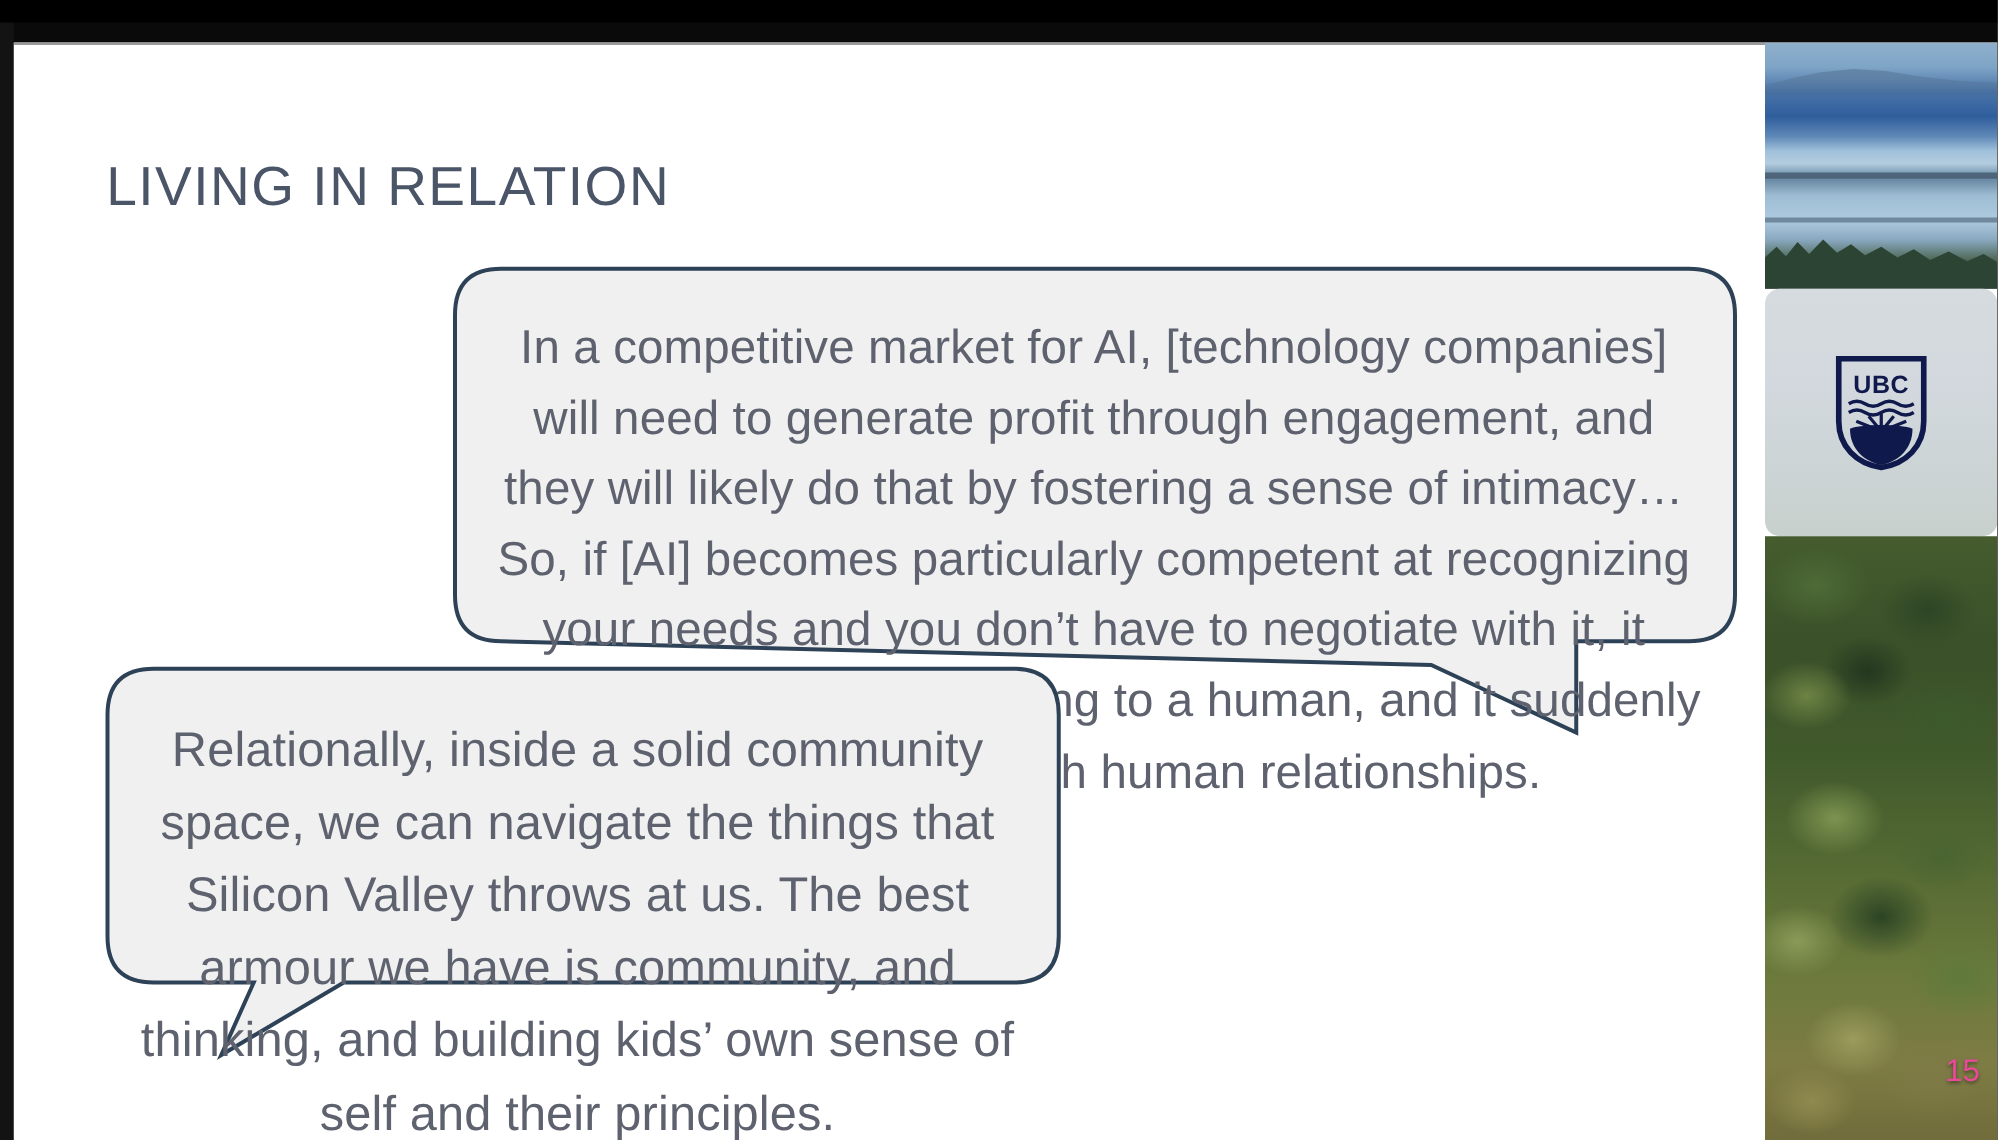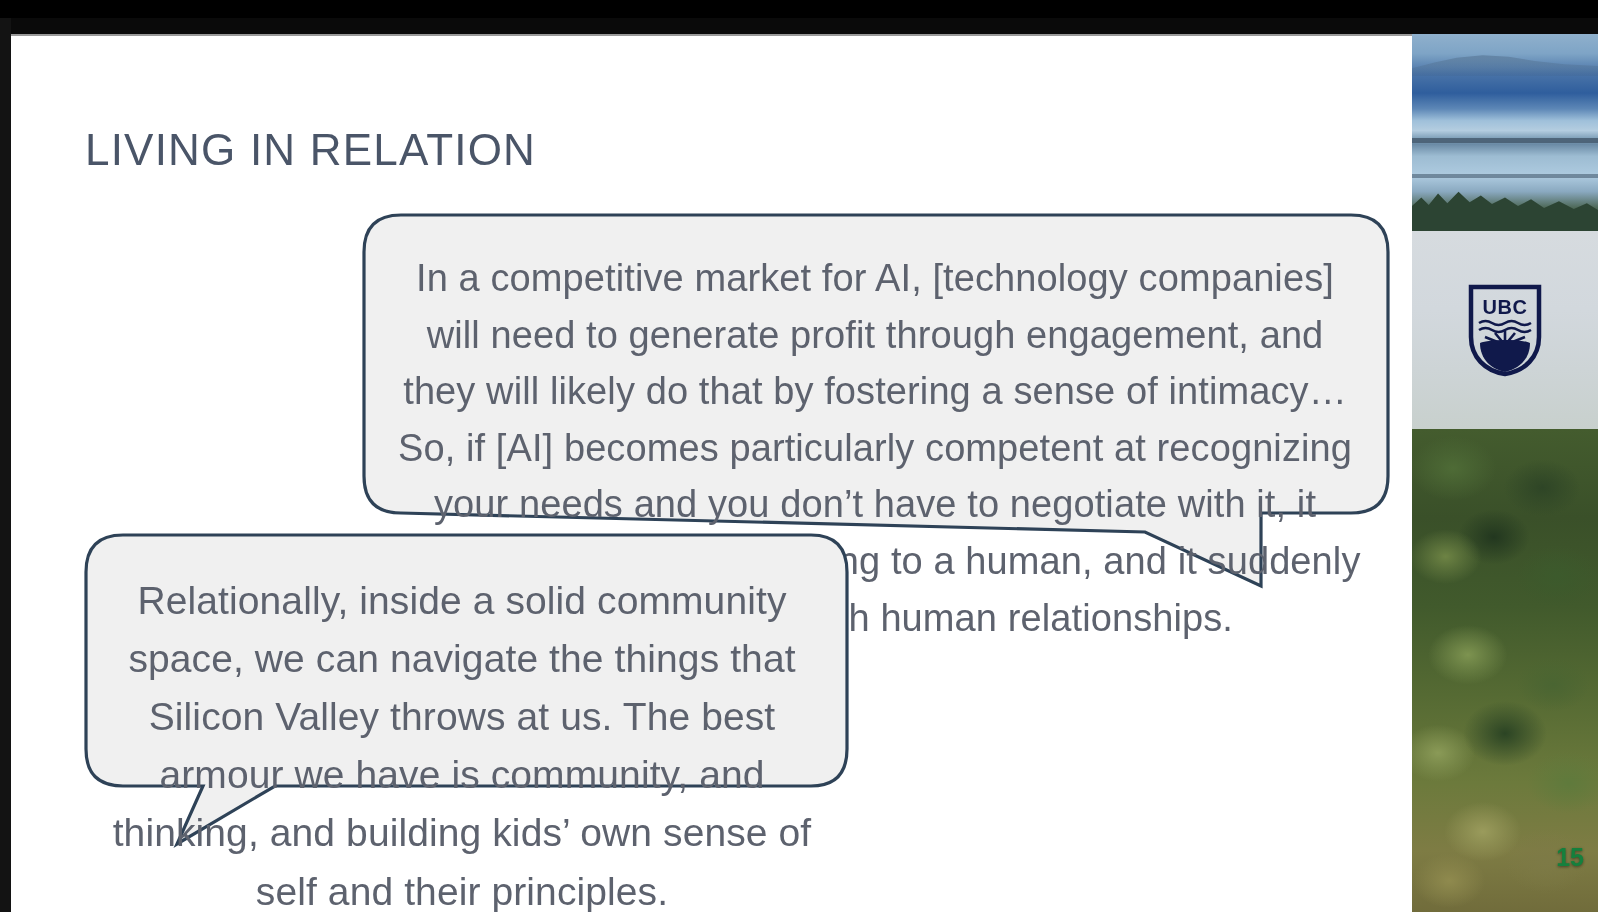--- a/index.html
+++ b/index.html
@@ -148,20 +148,21 @@
     left: 0;
     width: 186px; height: 5px;
     background: rgba(70,92,112,.85);
   }
 
   
   #band-logo {
     top: 197px;
     height: 198px;
     background: linear-gradient(180deg, #d6dbdf 0%, #d2d8dd 40%, #cdd4d6 70%, #c8d0cd 100%);
+    border-radius: 12px;
   }
 
   
   #band-forest {
     top: 395px;
     height: 491px;
     background:
       radial-gradient(ellipse 70px 52px at 22% 8%, #4e6b36 0%, transparent 62%),
       radial-gradient(ellipse 62px 46px at 70% 12%, #2e4526 0%, transparent 62%),
       radial-gradient(ellipse 58px 44px at 18% 26%, #6d8344 0%, transparent 62%),
@@ -185,23 +186,23 @@
     top: 52px;
     width: 76px;
     height: 94px;
   }
 
   
   #page-number {
     position: absolute;
     right: 14px;
     bottom: 48px;
-    color: #15803d;
+    color: #ec4899;
     font-size: 25px;
-    font-weight: 700;
+    font-weight: 400;
     text-shadow: 0 1px 3px rgba(0,0,0,.45);
   }
 </style>
 </head>
 <body>
 
 <div id="viewer">
 
   <div class="bar-left"></div>
   <div class="bar-top"></div>

